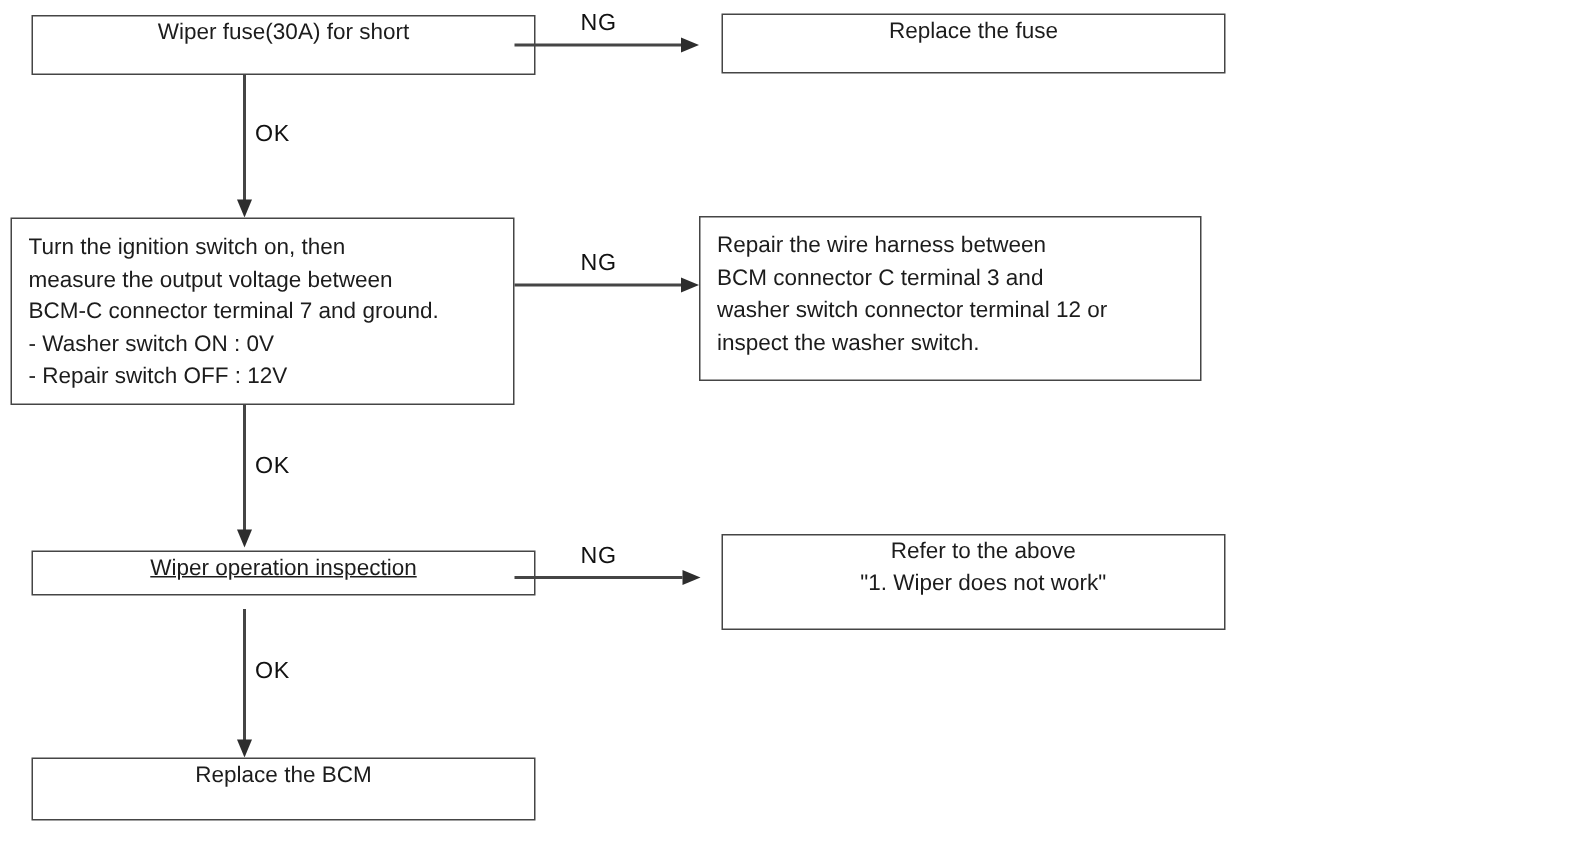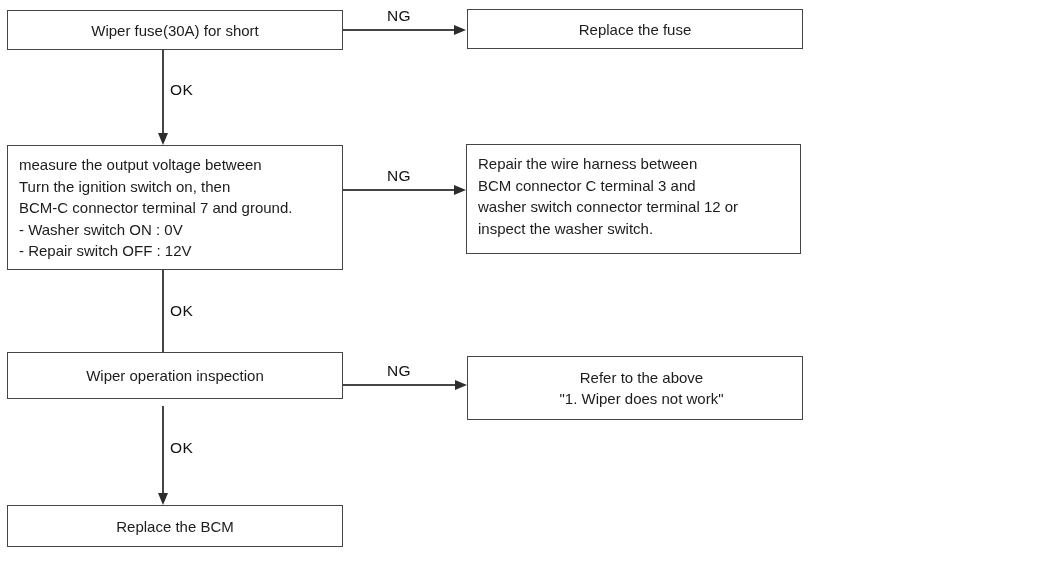--- a/index.html
+++ b/index.html
@@ -16,23 +16,23 @@
     position: absolute;
     border: 1.5px solid #454545;
     background: #ffffff;
     font-size: 15px;
     color: #1c1c1c;
   }
   .box.center {
     display: flex;
     flex-direction: column;
     align-items: center;
-    justify-content: center;
     text-align: center;
     line-height: 21px;
+    margin-left: 14px;
   }
   .box.leftalign {
     padding: 8px 8px 0 11px;
     line-height: 21.5px;
     text-align: left;
   }
   .hline { position: absolute; height: 1.5px; background: #454545; }
   .vline { position: absolute; width: 1.5px; background: #454545; }
   .arrow-right {
     position: absolute; width: 0; height: 0;
@@ -69,43 +69,43 @@
 
   <div class="box center" style="left:467px; top:9px; width:336px; height:40px;">
     <span>Replace the fuse</span>
   </div>
 
   <div class="vline" style="left:162px; top:50px; height:84px;"></div>
   <div class="arrow-down" style="left:158px; top:133px;"></div>
   <div class="lbl" style="left:170px; top:81px;">OK</div>
 
   <div class="box leftalign" style="left:7px; top:145px; width:336px; height:125px;">
+    <div>Turn the ignition switch on, then</div>
     <div>measure the output voltage between</div>
-    <div>Turn the ignition switch on, then</div>
     <div>BCM-C connector terminal 7 and ground.</div>
     <div>- Washer switch ON : 0V</div>
     <div>- Repair switch OFF : 12V</div>
   </div>
 
   <div class="hline" style="left:343px; top:189px; width:112px;"></div>
   <div class="arrow-right" style="left:454px; top:185px;"></div>
   <div class="lbl" style="left:387px; top:167px;">NG</div>
 
   <div class="box leftalign" style="left:466px; top:144px; width:335px; height:110px;">
     <div>Repair the wire harness between</div>
     <div>BCM connector C terminal 3 and</div>
     <div>washer switch connector terminal 12 or</div>
     <div>inspect the washer switch.</div>
   </div>
 
   <div class="vline" style="left:162px; top:270px; height:84px;"></div>
   <div class="arrow-down" style="left:158px; top:353px;"></div>
   <div class="lbl" style="left:170px; top:302px;">OK</div>
 
-  <div class="box center" style="left:7px; top:352px; width:336px; height:47px;">
+  <div class="box center" style="left:7px; top:367px; width:336px; height:30px;text-decoration:underline;">
     <span>Wiper operation inspection</span>
   </div>
 
   <div class="hline" style="left:343px; top:384px; width:112px;"></div>
   <div class="arrow-right" style="left:455px; top:380px;"></div>
   <div class="lbl" style="left:387px; top:362px;">NG</div>
 
   <div class="box center" style="left:467px; top:356px; width:336px; height:64px;padding-left:13px;">
     <div>Refer to the above</div>
     <div>"1. Wiper does not work"</div>

